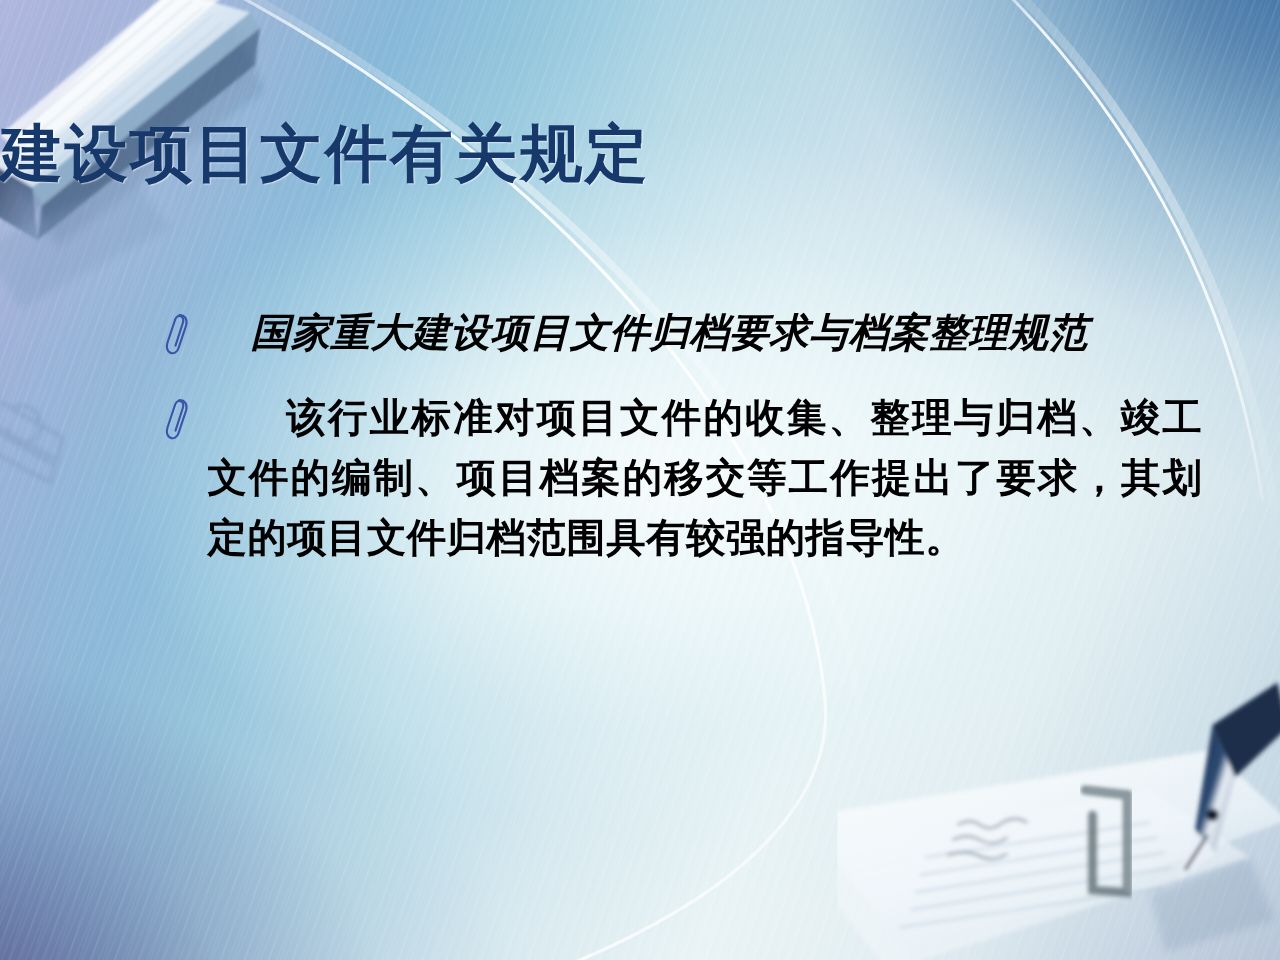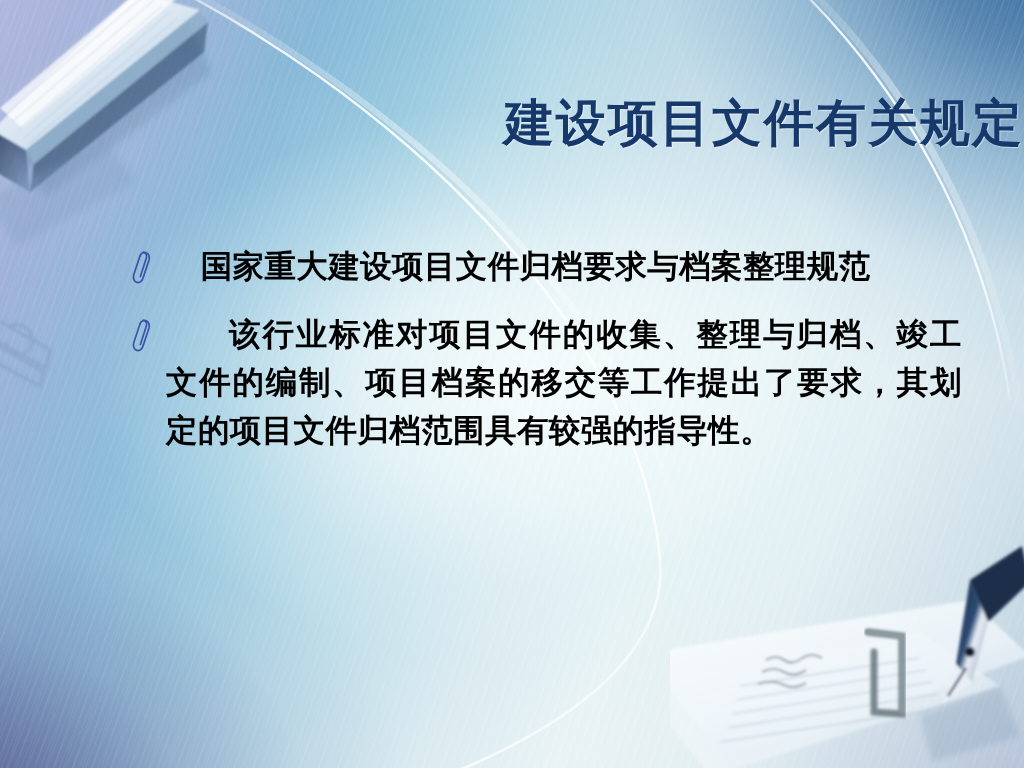--- a/index.html
+++ b/index.html
@@ -121,21 +121,21 @@
     width: 150px; height: 140px;
     pointer-events: none;
     opacity: .55;
   }
 
   
   #title {
     position: absolute;
     left: 0; right: 0;
     top: 96px;
-    text-align: right;
+    text-align: left;
     font-size: 50px;
     line-height: 1.08;
     font-weight: 700;
     color: #17386b;
     letter-spacing: 2px;
     text-shadow: 1px 1px 1px rgba(255,255,255,0.55);
   }
 
   .bullets {
     position: absolute;
@@ -159,21 +159,21 @@
   .bullet-text {
     font-size: 31.5px;
     line-height: 1.52;
     color: #000000;
     font-weight: 700;
     letter-spacing: .4px;
     text-align: justify;
     text-justify: inter-ideograph;
   }
   .indent-2 { text-indent: 2em; font-family: Liberation Serif, serif; }
-  .indent-1 { text-indent: 1.1em; }
+  .indent-1 { text-indent: 1.1em; font-style: italic; }
 </style>
 </head>
 <body>
 
 <div id="slide">
 
   <div class="bg-layer bg-base"></div>
   <div class="bg-layer bg-tl"></div>
   <div class="bg-layer bg-tr"></div>
   <div class="bg-layer bg-bl"></div>

